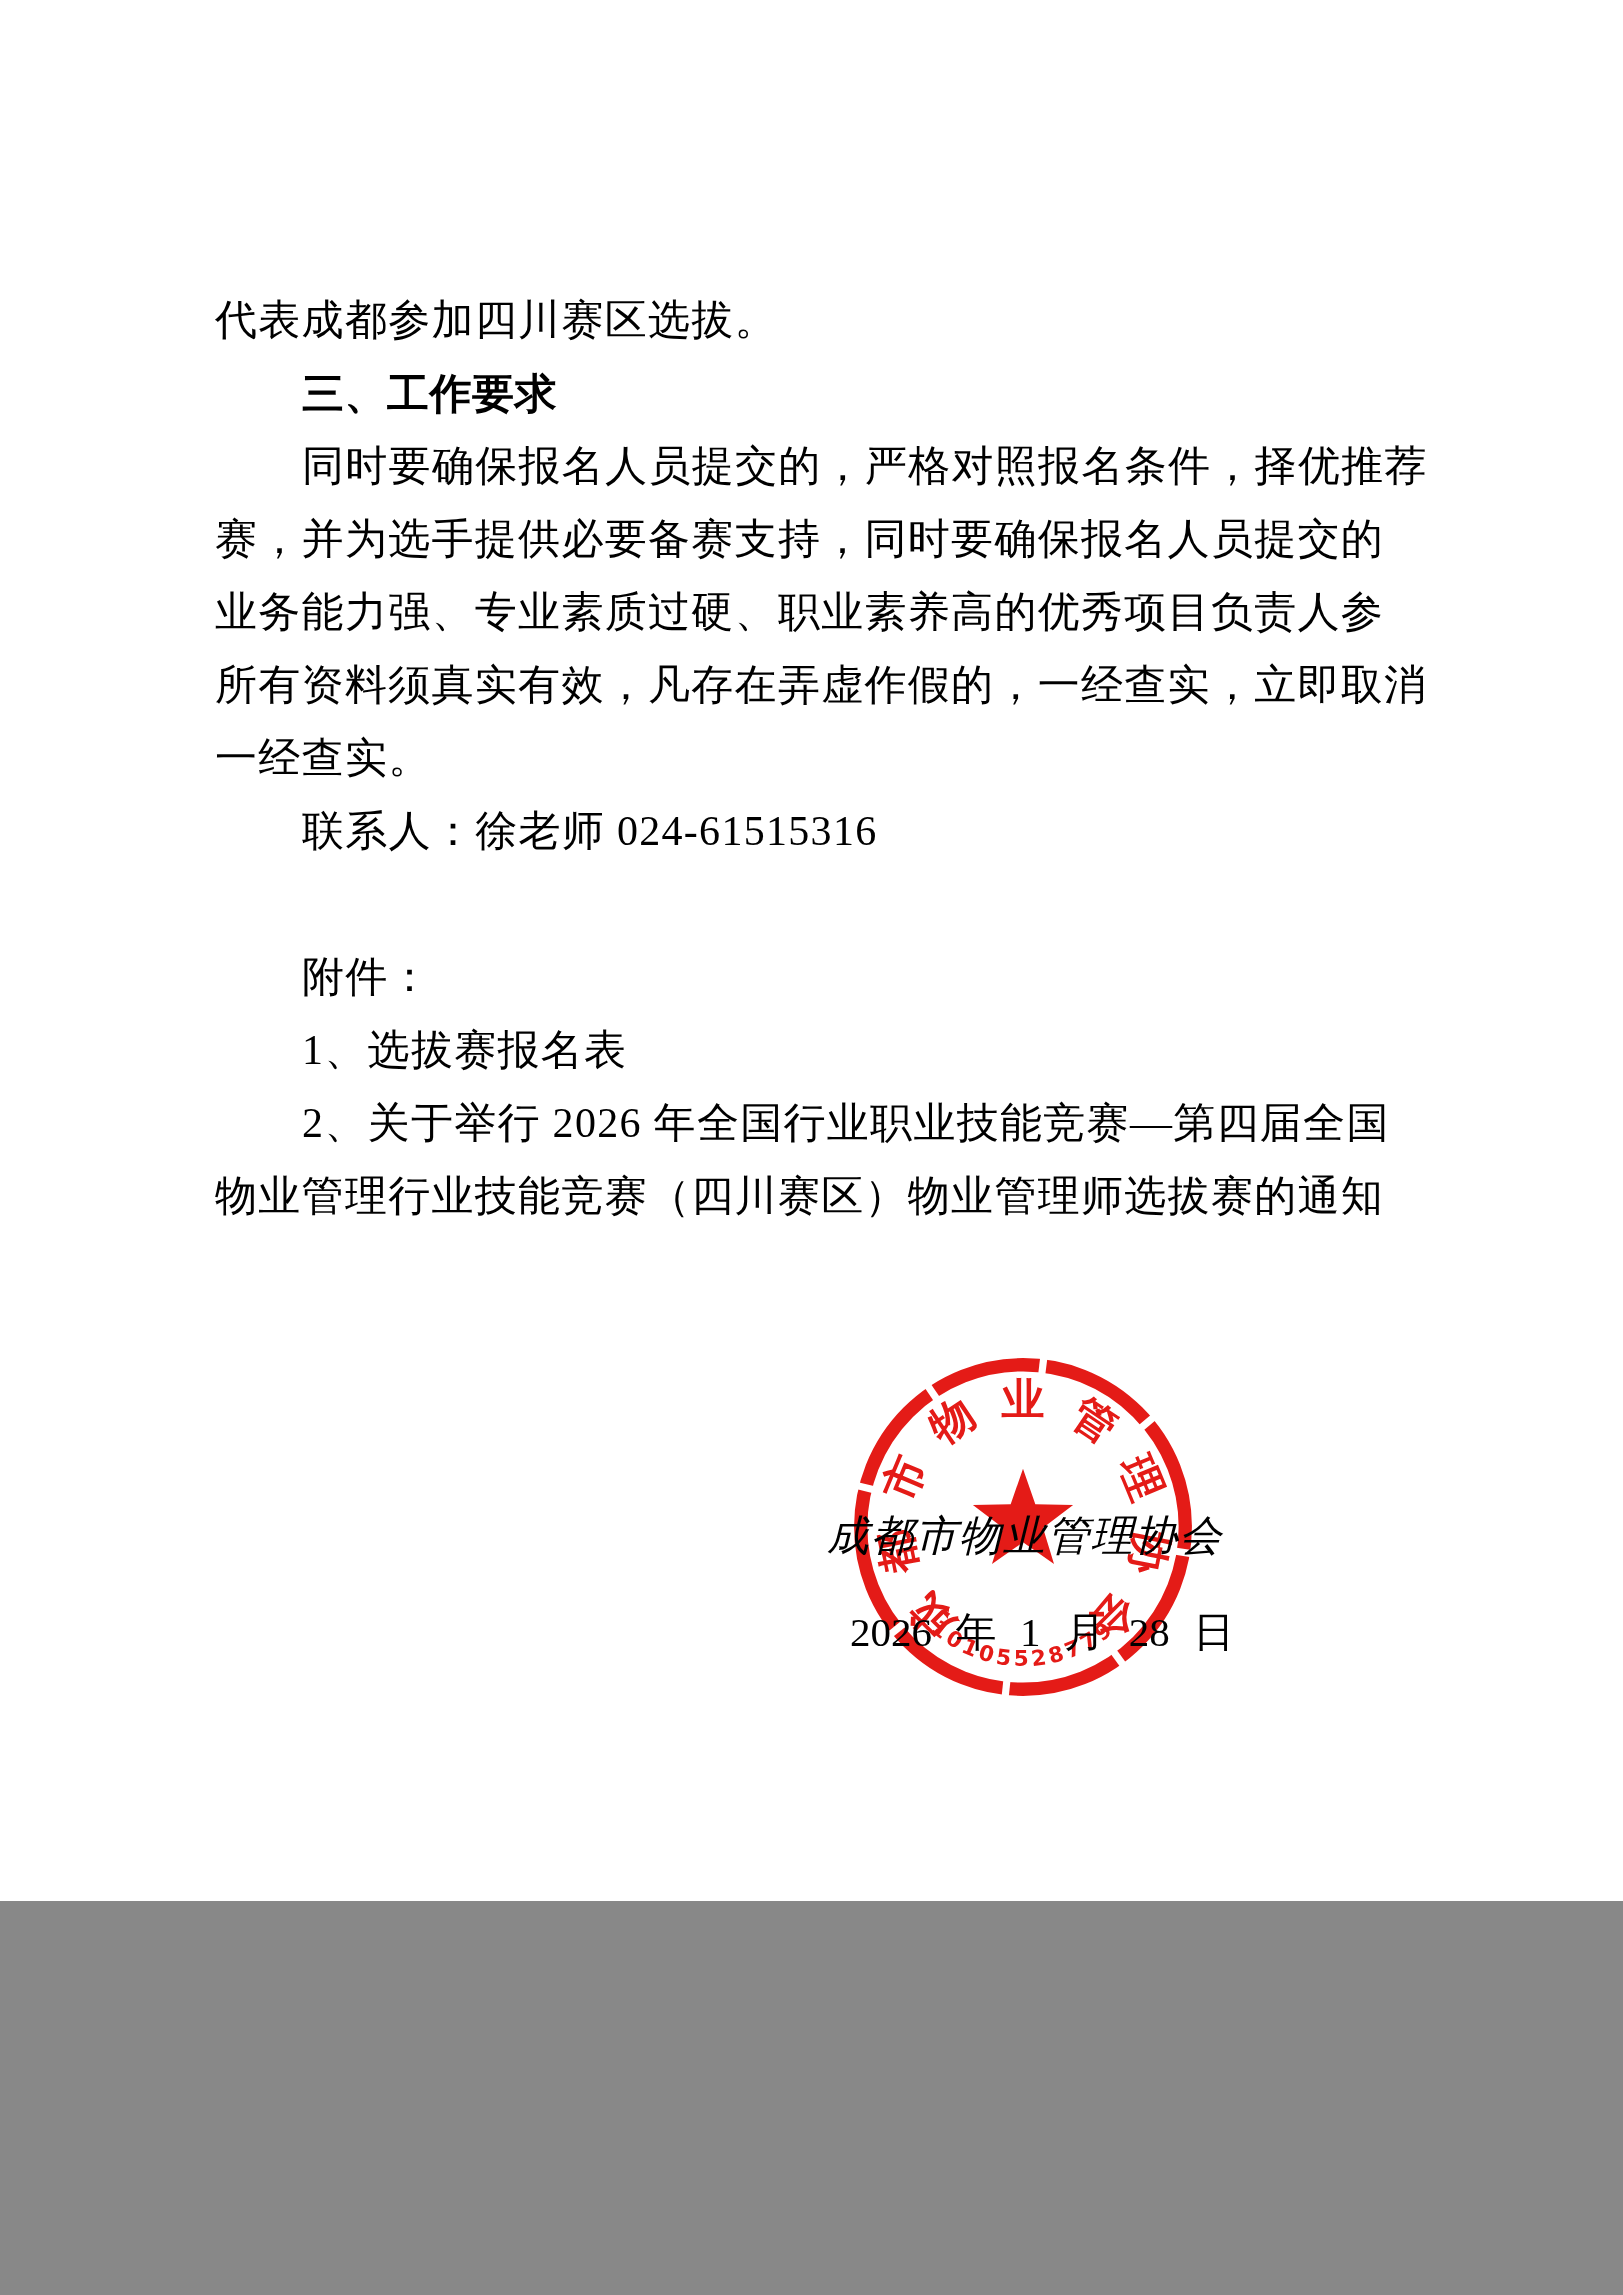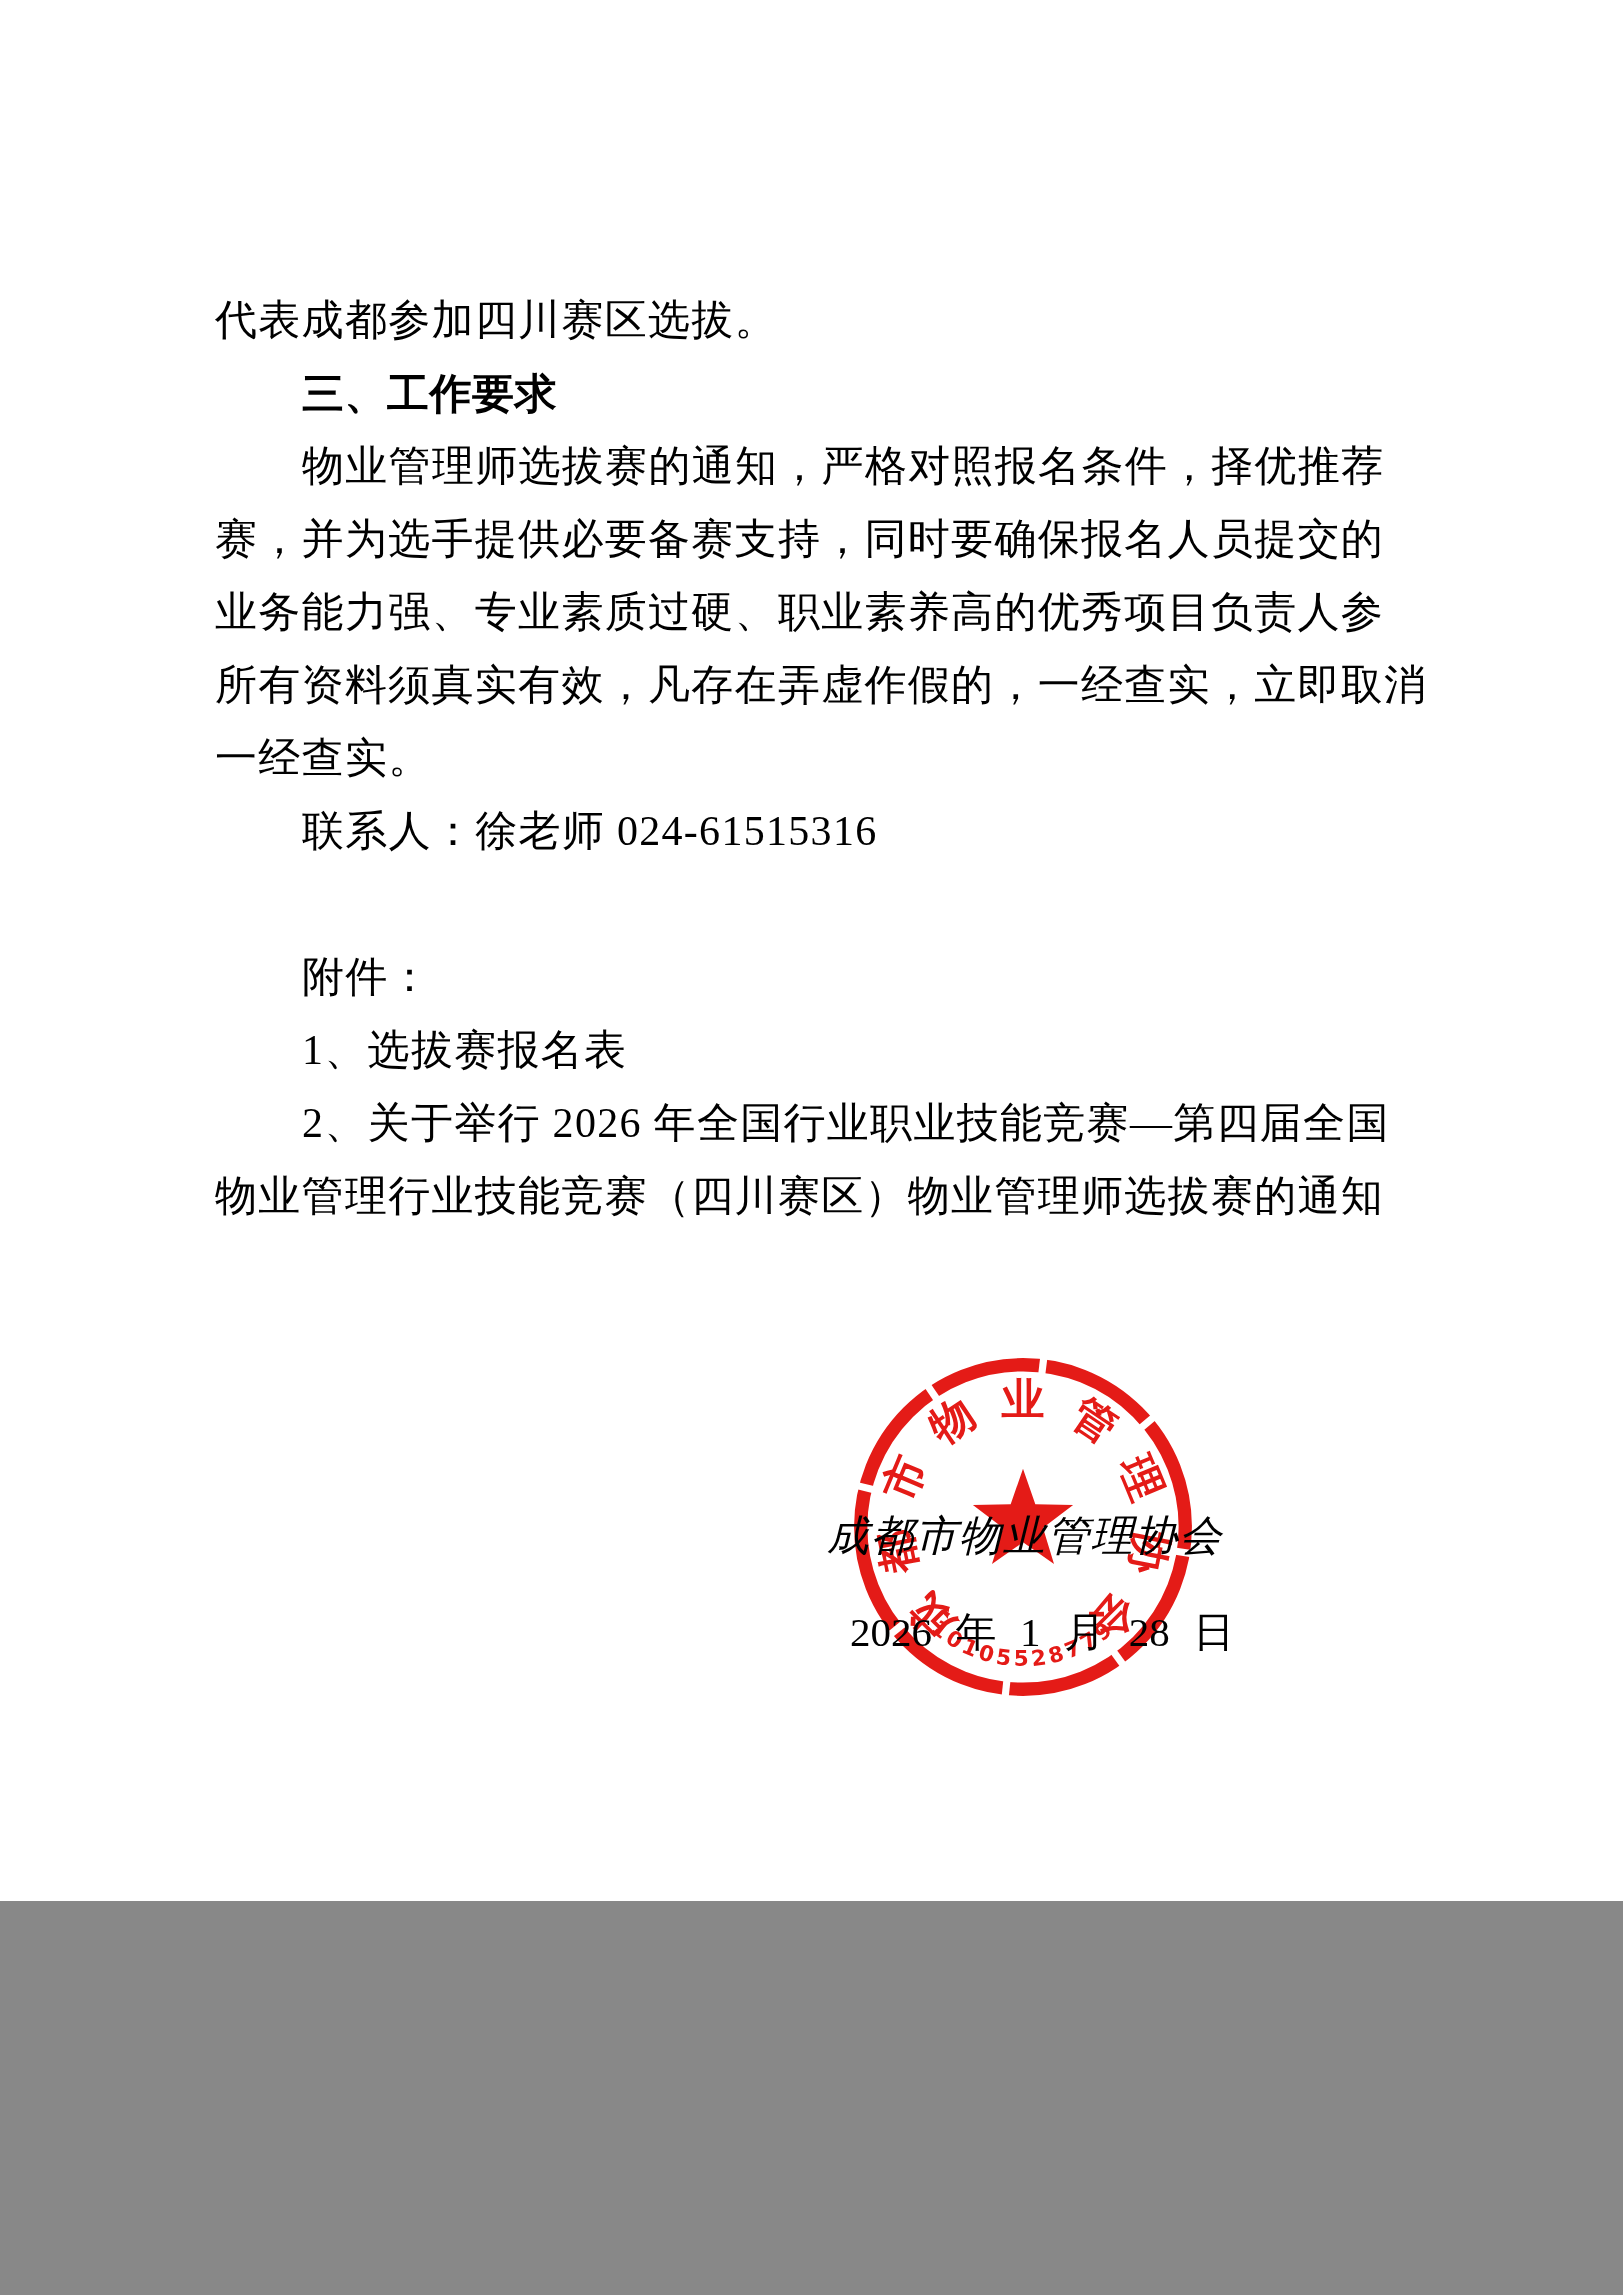--- a/index.html
+++ b/index.html
@@ -90,21 +90,21 @@
   }
 </style>
 </head>
 <body>
 
 <div class="page" style="background: rgb(255, 255, 255);">
 
   <div class="doc-body">
     <div class="doc-line">代表成都参加四川赛区选拔。</div>
     <div class="doc-line indent heading">三、工作要求</div>
-    <div class="doc-line indent">物业管理师选拔赛的通知，严格对照报名条件，择优推荐</div>
+    <div class="doc-line indent">同时要确保报名人员提交的，严格对照报名条件，择优推荐</div>
     <div class="doc-line">赛，并为选手提供必要备赛支持，同时要确保报名人员提交的</div>
     <div class="doc-line">业务能力强、专业素质过硬、职业素养高的优秀项目负责人参</div>
     <div class="doc-line">所有资料须真实有效，凡存在弄虚作假的，一经查实，立即取消</div>
     <div class="doc-line">一经查实。</div>
     <div class="doc-line indent">联系人：徐老师 024-61515316</div>
     <div class="doc-line indent gap-before">附件：</div>
     <div class="doc-line indent">1、选拔赛报名表</div>
     <div class="doc-line indent">2、关于举行 2026 年全国行业职业技能竞赛—第四届全国</div>
     <div class="doc-line">物业管理行业技能竞赛（四川赛区）物业管理师选拔赛的通知</div>
   </div>

